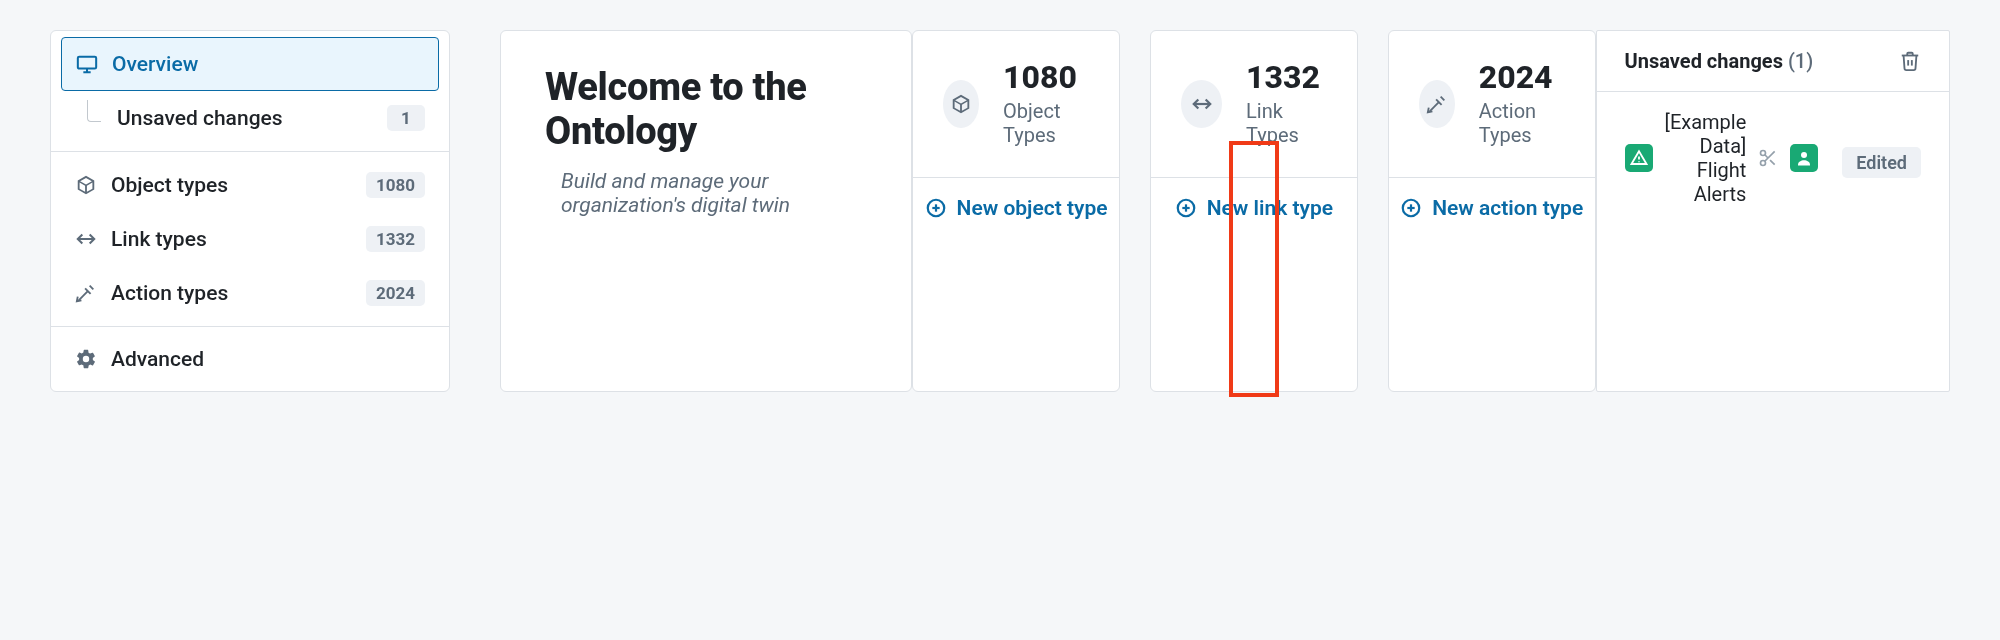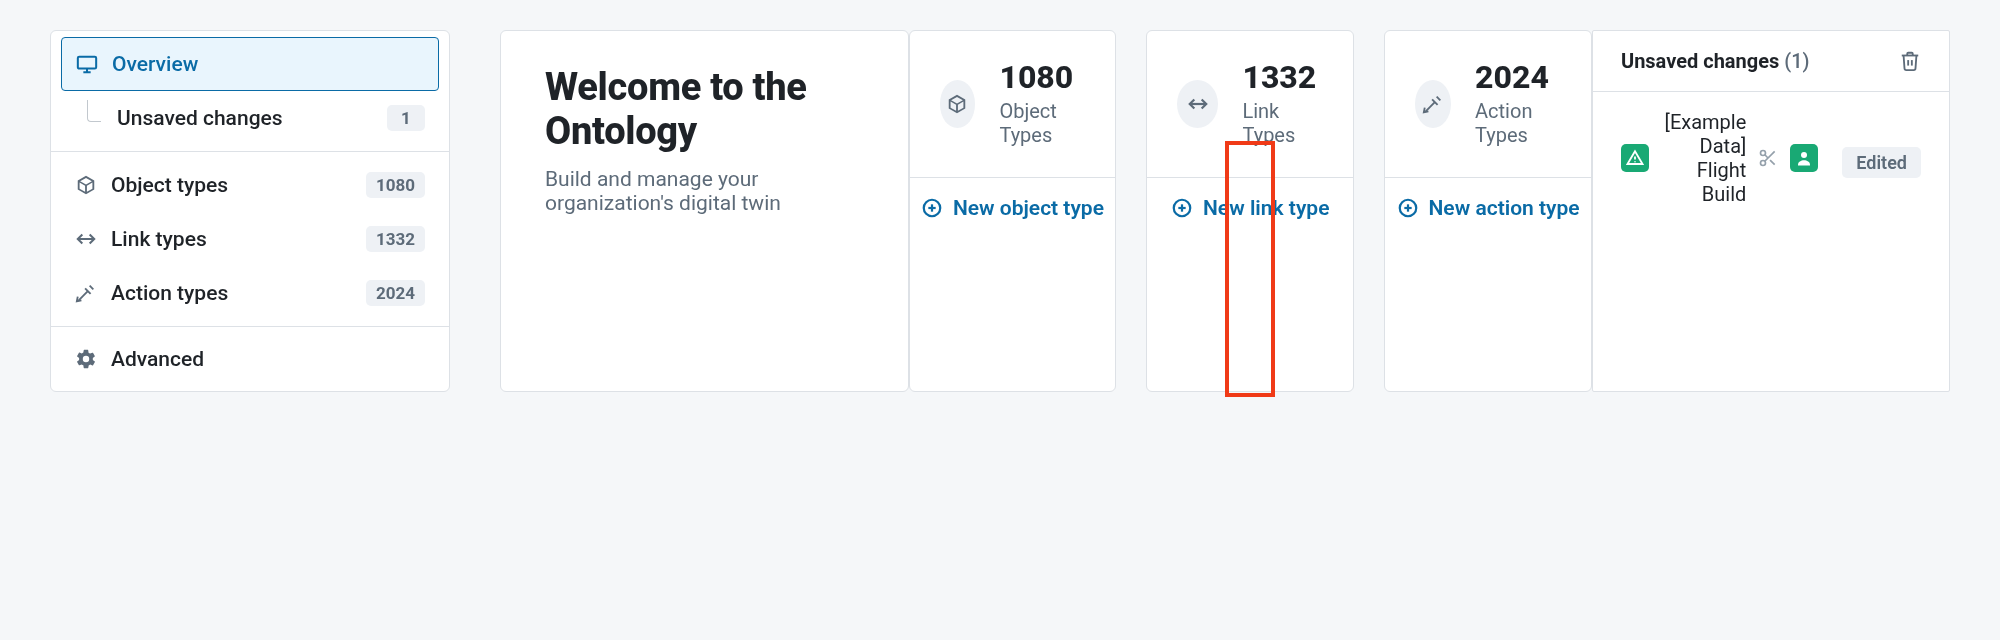--- a/index.html
+++ b/index.html
@@ -95,21 +95,21 @@
     border: 1px solid var(--border);
     border-radius: 6px;
     padding: 34px 44px 38px;
   }
   .hero h1 {
     margin: 0 0 14px;
     font-size: 38px;
     font-weight: 800;
     letter-spacing: -0.3px;
   }
-  .hero p { margin: 0; font-size: 21px; color: var(--text-muted); }
+  .hero p { margin: 16px; font-size: 21px; color: var(--text-muted); font-style: italic; }
   .cards { display: flex; gap: 30px; }
   .card {
     flex: 1;
     background: var(--white);
     border: 1px solid var(--border);
     border-radius: 6px;
     display: flex;
     flex-direction: column;
     position: relative;
   }
@@ -358,21 +358,21 @@
         </span>
       </div>
       <div class="panel-row">
         <span class="chip green">
           <svg width="18" height="18" viewBox="0 0 24 24" fill="none" stroke="#fff" stroke-width="2.4">
               <path d="M12 3 2 20h20L12 3z"></path>
               <line x1="12" y1="10" x2="12" y2="14"></line>
               <circle cx="12" cy="17" r="1" fill="#fff" stroke="none"></circle>
             </svg>
         </span>
-        <span>[Example Data] Flight Build</span>
+        <span>[Example Data] Flight Alerts</span>
         <span class="scissors-icon">
           <svg width="20" height="20" viewBox="0 0 24 24" fill="none" stroke="currentColor" stroke-width="2">
               <circle cx="6" cy="6" r="3"></circle>
               <circle cx="6" cy="18" r="3"></circle>
               <line x1="20" y1="4" x2="8.12" y2="15.88"></line>
               <line x1="14.47" y1="14.48" x2="20" y2="20"></line>
               <line x1="8.12" y1="8.12" x2="12" y2="12"></line>
             </svg>
         </span>
         <span class="chip green">

